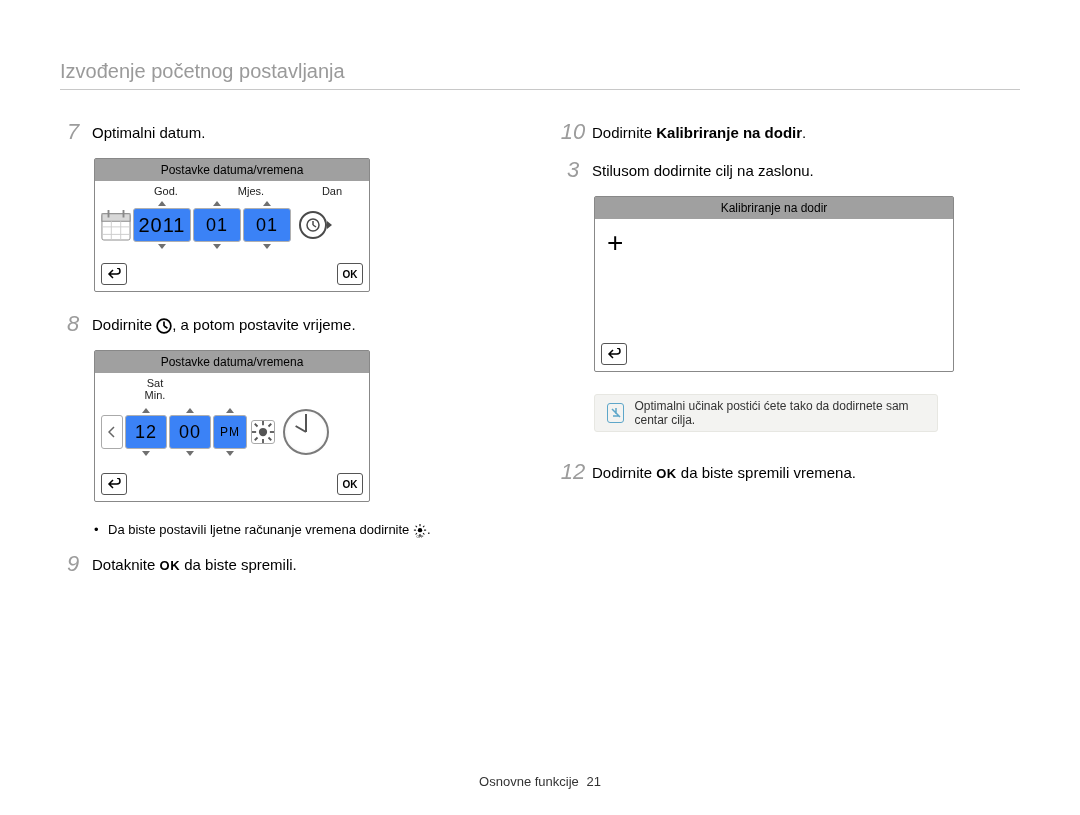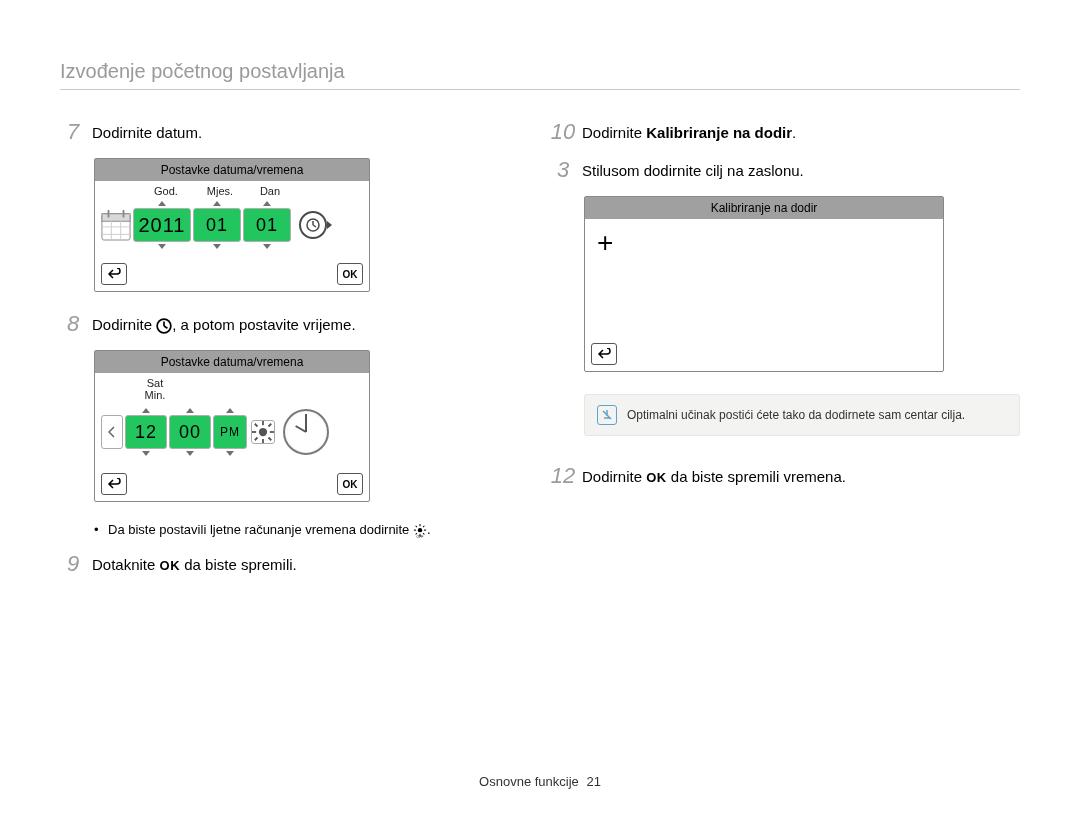--- a/index.html
+++ b/index.html
@@ -29,21 +29,21 @@
     margin-bottom:20px;
     background:#fff;
   }
   .screen-title { background:#a0a0a0; color:#000000; font-size:12px; text-align:center; padding:4px 0;}
   .screen-body { padding:4px 6px 2px 6px; }
   .labels-row { display:flex; font-size:11px; color:#222; }
   .labels-row .lbl { text-align:center; }
   .picker-row { display:flex; align-items:center; gap:2px; margin-top:2px;}
   .cal-icon { width:30px; height:40px; display:flex; align-items:center; justify-content:center;}
   .cal-icon svg { width:30px; height:36px; }
-  .tumbler { border:1px solid #b0b0b0; border-radius:3px; width:48px; height:34px; display:flex; align-items:center; justify-content:center; font-size:18px; letter-spacing:1px; position:relative; background:#22c55e;}
+  .tumbler { border:1px solid #b0b0b0; border-radius:3px; width:48px; height:34px; display:flex; align-items:center; justify-content:center; font-size:18px; letter-spacing:1px; position:relative; background:#3b82f6;}
   .tumbler.small { width:34px; font-size:12px; }
   .tumbler::before, .tumbler::after {
     content:""; position:absolute; left:50%; transform:translateX(-50%);
     width:0; height:0; border-left:4px solid transparent; border-right:4px solid transparent;
   }
   .tumbler::before { top:-8px; border-bottom:5px solid #707070; }
   .tumbler::after  { bottom:-8px; border-top:5px solid #707070; }
   .y2011 { width:58px; font-size:20px; }
   .clock-next {
     width:28px; height:28px; border-radius:50%; border:2px solid #4a4a4a;
@@ -75,46 +75,46 @@
   .bullet-line .dot { width:14px; }
   .sun-icon svg { width:14px; height:14px; vertical-align:middle; }
 
   .calib-screen { width:360px; border:1px solid #888; border-radius:2px; margin-left:34px; background:#fff; margin-bottom:22px;}
   .calib-body { height:118px; position:relative; }
   .plus-target { position:absolute; top:10px; left:12px; font-size:28px; line-height:1; color:#000; font-weight:300;}
   .calib-footer { display:flex; padding:6px;}
   .note-box {
     margin-left:34px; display:flex; align-items:center; gap:10px;
     background:#f3f3f1; border:1px solid #e7e7e2; border-radius:3px;
-    padding:10px 12px; font-size:12px; color:#333; margin-bottom:28px; width:436px;
+    padding:4px 12px; font-size:12px; color:#333; margin-bottom:28px; width:344px;
   }
   .note-icon { width:20px; height:20px; border:1.5px solid #5da6c9; border-radius:3px; display:flex; align-items:center; justify-content:center;}
   .note-icon svg { width:12px; height:12px; }
 
   .footer { position:absolute; bottom:26px; width:1080px; left:0; text-align:center; font-size:13px; color:#333;}
   .footer .pg { margin-left:4px;}
 </style>
 </head>
 <body>
 
 <div class="header-line">Izvođenje početnog postavljanja</div>
 
 <div class="columns">
 
   <div class="col">
 
     <div class="step">
       <div class="step-num">7</div>
-      <div class="step-text">Dodirnite datum.</div>
+      <div class="step-text">Optimalni datum.</div>
     </div>
 
     <div class="screen">
       <div class="screen-title">Postavke datuma/vremena</div>
       <div class="screen-body">
-        <div class="labels-row" style="padding-left:36px;">
+        <div class="labels-row" style="padding-left:36px;gap:31px;">
           <div class="lbl" style="width:58px;">God.</div>
           <div class="lbl" style="width:50px;">Mjes.</div>
           <div class="lbl" style="width:50px;">Dan</div>
         </div>
         <div class="picker-row" style="padding:6px 0 10px 0;">
           <div class="cal-icon">
             <svg viewBox="0 0 32 36">
                 <rect x="1" y="6" width="30" height="28" rx="2" fill="#fff" stroke="#888"></rect>
                 <rect x="1" y="6" width="30" height="8" fill="#d8d8d8" stroke="#888"></rect>
                 <line x1="8" y1="2" x2="8" y2="10" stroke="#888" stroke-width="2"></line>

